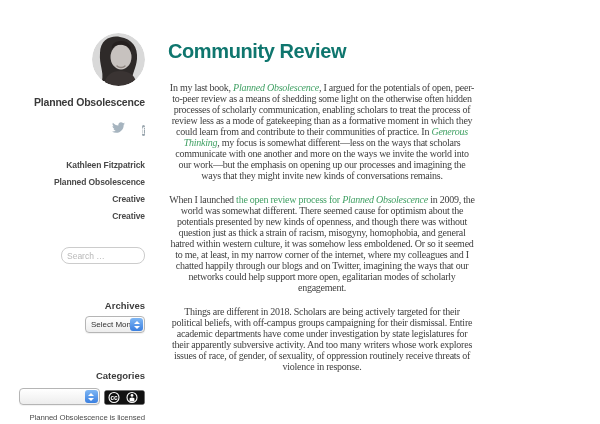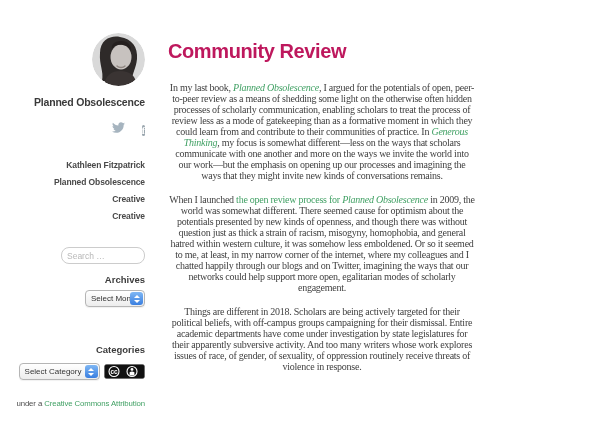--- a/index.html
+++ b/index.html
@@ -63,21 +63,21 @@
     width: 84px; height: 17px;
     border: 1px solid #ccc; border-radius: 8px;
     font-size: 8.5px; color: #444;
     padding: 0 5px;
     outline: none;
   }
   .search-input::placeholder { color: #b8b8b8; }
   .widget-label {
     font-size: 9.5px; font-weight: bold; color: #3d3d3d;
   }
-  .widget-label.archives { margin-top: 10px; padding-left: 33px; }
+  .widget-label.archives { margin-top: 36px; padding-left: 33px; }
   .widget-label.categories { margin-top: 34px; }
   .msel {
     position: relative;
     display: inline-block;
     height: 17px;
     margin-top: 5px;
     border: 1px solid #b5b5b5; border-radius: 4px;
     background: linear-gradient(#ffffff, #ededed);
     box-shadow: 0 1px 1px rgba(0,0,0,0.06);
     cursor: pointer;
@@ -118,21 +118,21 @@
   }
   .license-text a { color: var(--green); text-decoration: none; cursor: pointer; }
 
   
   #main {
     position: absolute; left: 168px; top: 0;
     width: 320px;
   }
   .article-title {
     margin: 40px 0 0 0;
-    font-size: 20px; font-weight: bold; color: #be185d;
+    font-size: 20px; font-weight: bold; color: #0f766e;
     letter-spacing: -0.4px;
     line-height: 23px;
   }
   .article-body { margin-top: 19px; }
   .article-body p {
     margin: 0 12px 13px 0;
     font-family: "Liberation Serif", serif;
     font-size: 10px; line-height: 11px;
     color: #3f3f3f;
     letter-spacing: -0.25px;
@@ -192,40 +192,39 @@
     <div class="msel month">
       <span class="msel-label">Select Month</span>
       <span class="msel-stepper">
         <span class="tri-up"></span>
           <span class="tri-down"></span>
       </span>
     </div>
 
     <div class="widget-label categories">Categories</div>
     <div class="msel category">
-      <span class="msel-label">Select Category</span>
       <span class="msel-stepper">
         <span class="tri-up"></span>
           <span class="tri-down"></span>
       </span>
     </div>
 
     <a class="cc-badge">
       <svg width="41" height="15" viewBox="0 0 41 15">
         <rect x="0.5" y="0.5" width="40" height="14" rx="2" fill="#111" stroke="#555" stroke-width="0.5"></rect>
         <circle cx="10" cy="7.5" r="5" fill="none" stroke="#fff" stroke-width="1.1"></circle>
         <text x="10" y="9.8" font-size="6.5" font-family="Liberation Sans, sans-serif" font-weight="bold" fill="#fff" text-anchor="middle">cc</text>
         <circle cx="28" cy="7.5" r="5" fill="none" stroke="#fff" stroke-width="1.1"></circle>
         <circle cx="28" cy="5.4" r="1.4" fill="#fff"></circle>
         <path d="M25.6 11.5 L25.6 8.2 Q28 6.8 30.4 8.2 L30.4 11.5 Z" fill="#fff"></path>
       </svg>
     </a>
 
     <div class="license-text">
-      <br>
+      <span>Planned Obsolescence is licensed</span><br>
       <span>under a </span><a>Creative Commons Attribution</a>
     </div>
   </div>
 
   <div id="main">
     <h1 class="article-title">Community Review</h1>
     <div class="article-body">
         <p><span>In my last book, </span><a class="inline-link it">Planned Obsolescence</a><span>, I argued for the potentials of open, peer-to-peer review as a means of shedding some light on the otherwise often hidden processes of scholarly communication, enabling scholars to treat the process of review less as a mode of gatekeeping than as a formative moment in which they could learn from and contribute to their communities of practice. In </span><a class="inline-link it">Generous Thinking</a><span>, my focus is somewhat different—less on the ways that scholars communicate with one another and more on the ways we invite the world into our work—but the emphasis on opening up our processes and imagining the ways that they might invite new kinds of conversations remains.</span></p>
         <p><span>When I launched </span><a class="inline-link">the open review process for </a><a class="inline-link it">Planned Obsolescence</a><span> in 2009, the world was somewhat different. There seemed cause for optimism about the potentials presented by new kinds of openness, and though there was without question just as thick a strain of racism, misogyny, homophobia, and general hatred within western culture, it was somehow less emboldened. Or so it seemed to me, at least, in my narrow corner of the internet, where my colleagues and I chatted happily through our blogs and on Twitter, imagining the ways that our networks could help support more open, egalitarian modes of scholarly engagement.</span></p>
         <p><span>Things are different in 2018. Scholars are being actively targeted for their political beliefs, with off-campus groups campaigning for their dismissal. Entire academic departments have come under investigation by state legislatures for their apparently subversive activity. And too many writers whose work explores issues of race, of gender, of sexuality, of oppression routinely receive threats of violence in response.</span></p>

